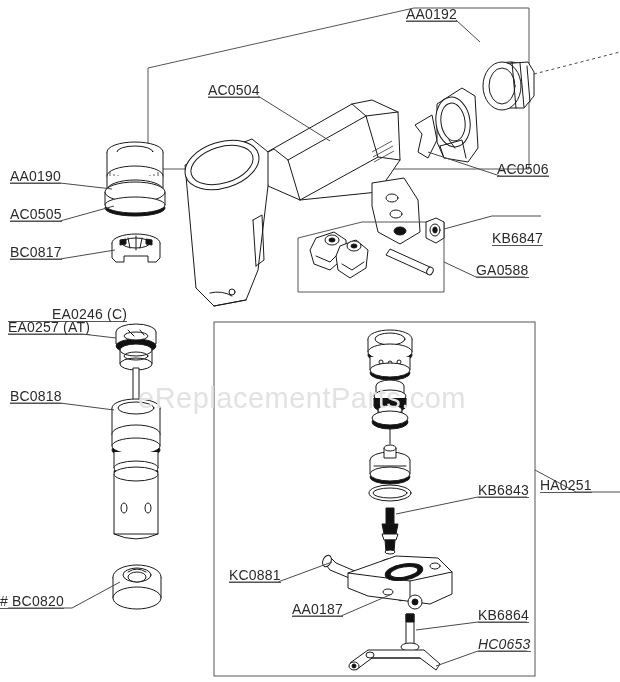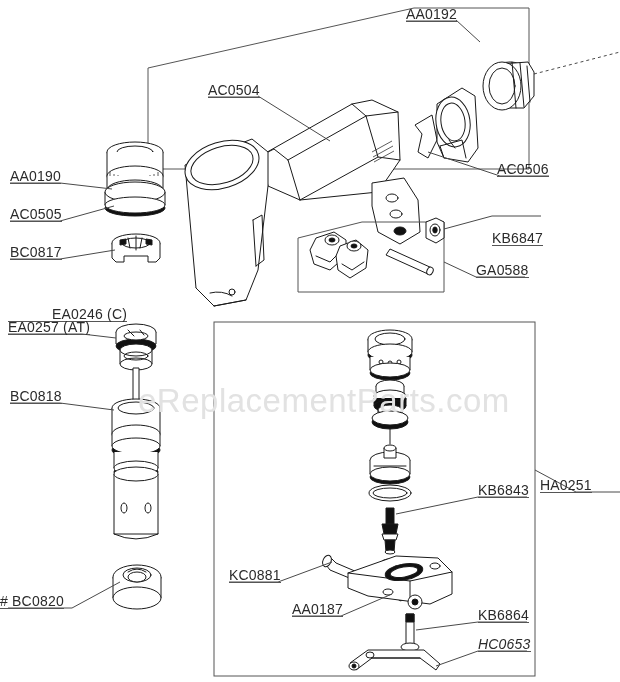--- a/index.html
+++ b/index.html
@@ -17,21 +17,21 @@
     color:#2b2b2b;
     white-space:nowrap;
     letter-spacing:0.2px;
     line-height:13px;
   }
   .callout-text.u{border-bottom:1px solid #555;padding-bottom:0px;}
   .watermark{
     position:absolute;
     left:138px;top:382px;
     font-family:"Liberation Sans","DejaVu Sans",sans-serif;
-    font-size:33px;
+    font-size:29px;
     color:#e2e2e2;
     letter-spacing:0.5px;
     white-space:nowrap;
     pointer-events:none;
     font-weight:400;
   }
   .ln{stroke:#4a4a4a;stroke-width:1;fill:none;}
   .box{stroke:#555;stroke-width:1;fill:none;}
   .art{stroke:#1a1a1a;stroke-width:1;fill:none;stroke-linejoin:round;stroke-linecap:round;}
   .artf{stroke:#1a1a1a;stroke-width:1;fill:#ffffff;stroke-linejoin:round;}

